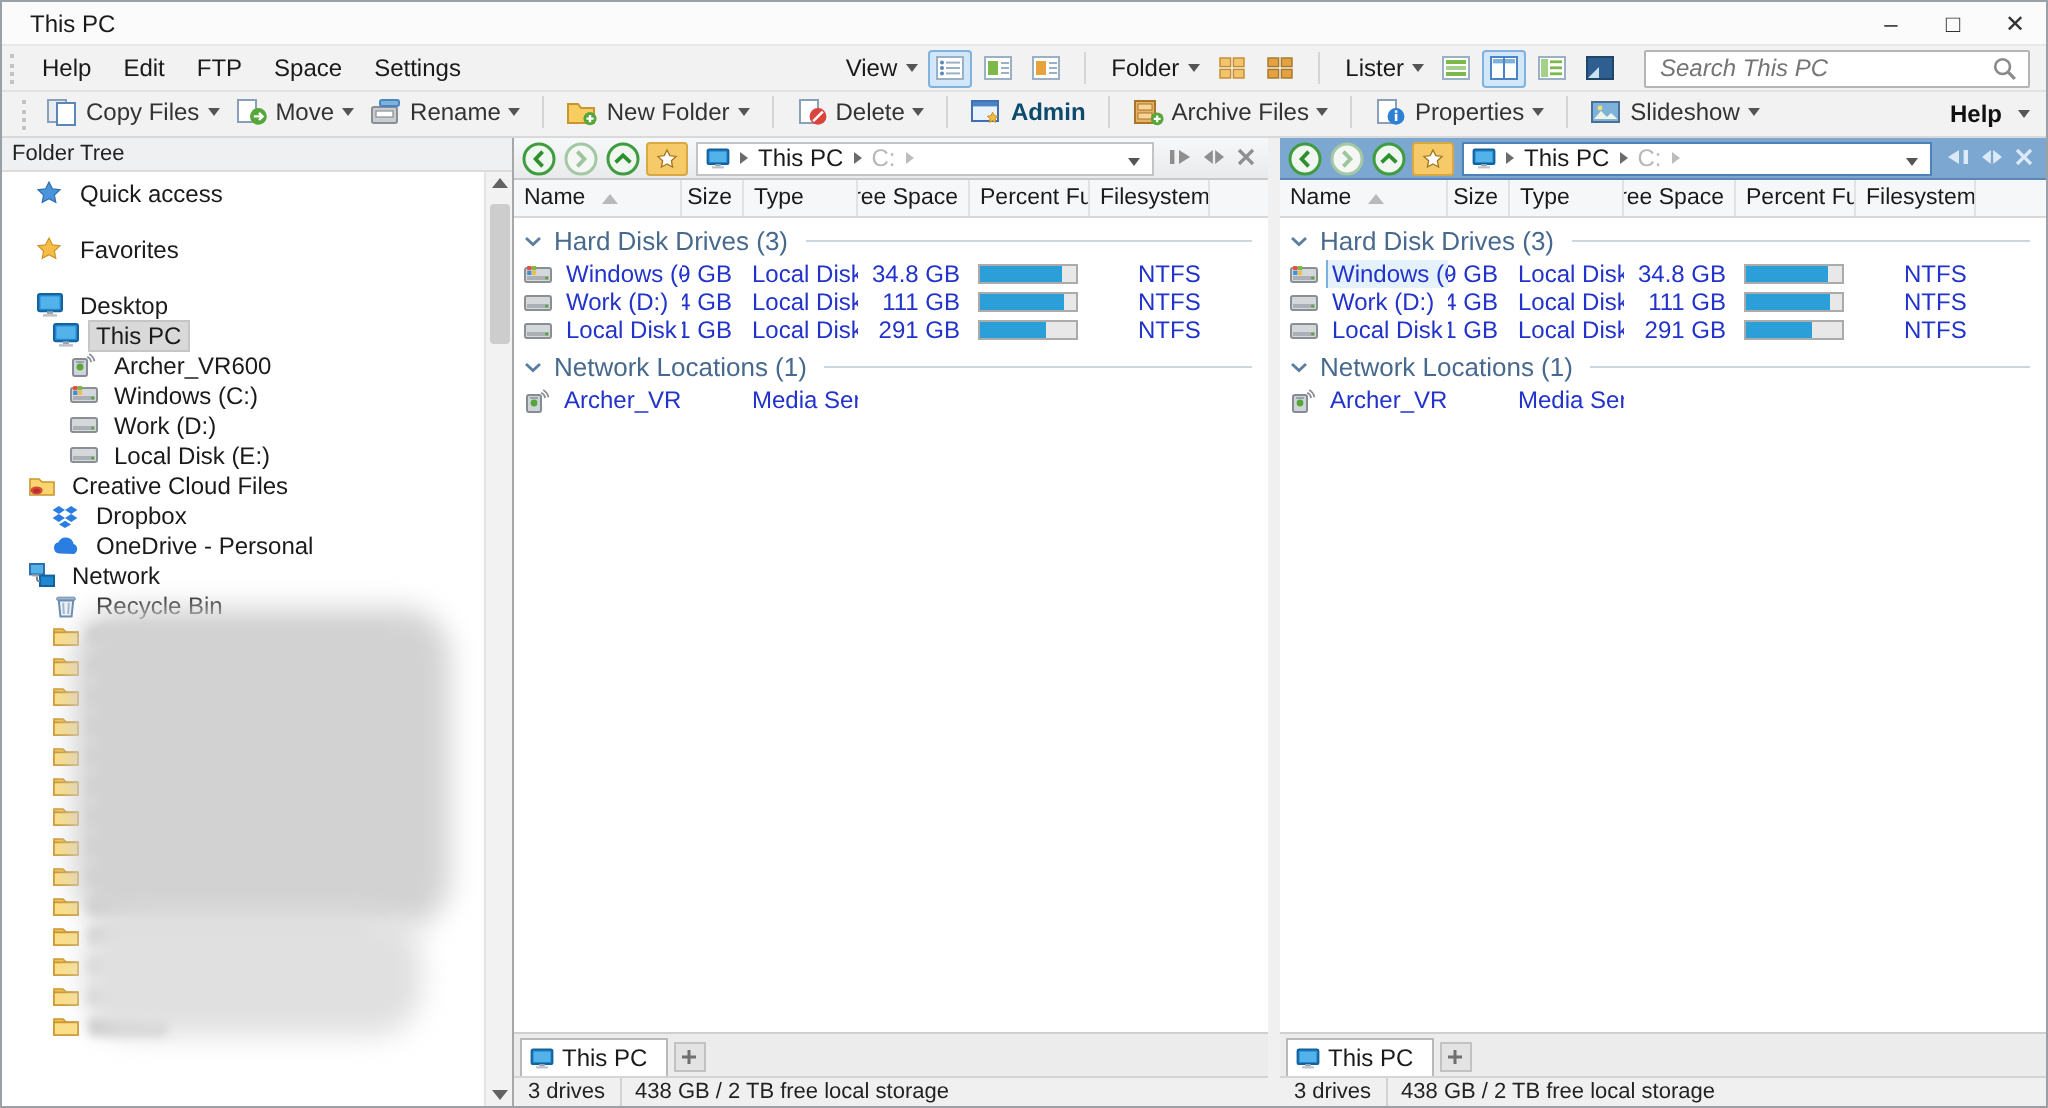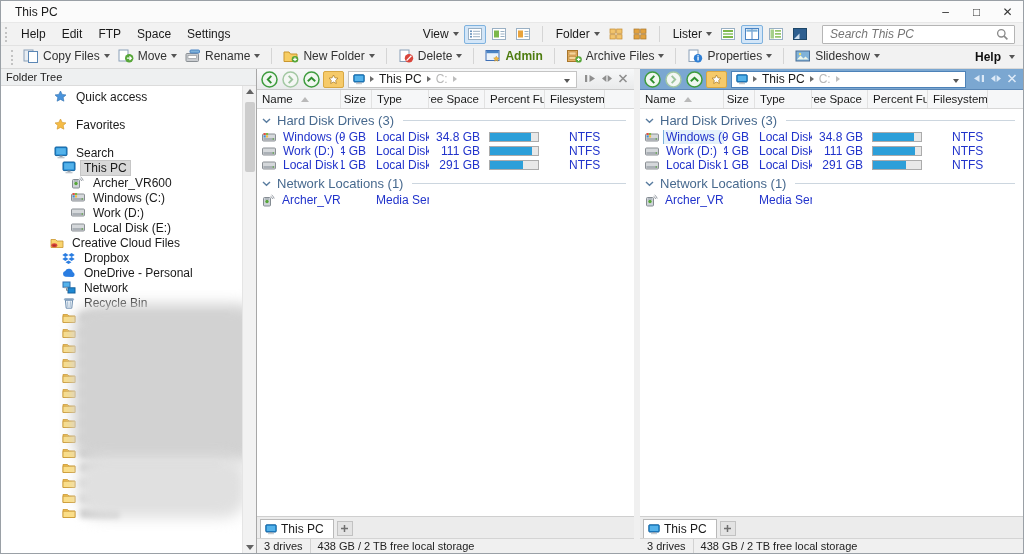--- a/index.html
+++ b/index.html
@@ -25,29 +25,29 @@
   .mini-btn{width:22px;height:19px;border:1px solid transparent;display:flex;align-items:center;justify-content:center;margin:0 1px;border-radius:2px;background:transparent;}
   .mini-btn.sel{background:#d3e6f8;border-color:#7fb2de;}
   .vsep{width:1px;height:16px;background:#d5d5d5;margin:0 7px;}
   .caret{width:0;height:0;border-left:3px solid transparent;border-right:3px solid transparent;border-top:4px solid #555;display:inline-block;}
   .searchbox{width:193px;height:19px;background:#fff;border:1px solid #b5b5b5;display:flex;align-items:center;margin:0 8px 0 10px;padding:0 5px;border-radius:1px;}
   .searchbox input{border:0;outline:0;flex:1;font-family:"Liberation Sans",sans-serif;font-size:12px;font-style:italic;color:#9a9a9a;background:transparent;min-width:0;}
 
   
   .toolbar{height:23px;display:flex;align-items:center;background:#f2f2f2;border-bottom:1px solid #d9d9d9;padding-left:8px;}
   .tb-btn{display:flex;align-items:center;gap:4px;padding:1px 4px;color:#333;white-space:nowrap;}
-  .tb-btn.bold{font-weight:bold;color:#4d7c0f;text-align:center;}
+  .tb-btn.bold{font-weight:bold;color:#0c4a6e;text-align:center;}
   .help-btn{margin-left:auto;display:flex;align-items:center;gap:4px;padding:1px 8px;font-weight:bold;color:#111;}
 
   
   .main{display:flex;height:484px;}
   .tree-panel{width:256px;background:#fff;border-right:1px solid #a7a7a7;display:flex;flex-direction:column;position:relative;}
   .tree-header{height:17px;background:#eef0f1;border-bottom:1px solid #dcdcdc;display:flex;align-items:center;font-size:11px;padding:0 5px;color:#222;flex:none;}
   .tree-hdr-icons{margin-left:auto;display:flex;gap:6px;align-items:center;padding-right:2px;}
-  .tree-body{flex:1;position:relative;overflow:hidden;padding-top:3px;margin-left:36px;}
+  .tree-body{flex:1;position:relative;overflow:hidden;padding-top:3px;}
   .tree-row{height:15px;display:flex;align-items:center;font-size:12px;white-space:nowrap;}
   .tree-row .ic{width:15px;flex:none;margin-right:4px;}
   .tree-row .lbl{padding:0 3px;border:1px solid transparent;}
   .tree-row.selected .lbl{background:#d9d9d9;border-color:#c6c6c6;}
   .tree-gap{height:13px;}
   .blurpill{height:10px;background:#c9c9c9;border-radius:3px;filter:blur(2.5px);}
   .blurblob{position:absolute;filter:blur(7px);border-radius:24px;pointer-events:none;}
   .tree-scroll{position:absolute;right:0;top:17px;bottom:0;width:14px;background:#f2f2f2;border-left:1px solid #e5e5e5;display:flex;flex-direction:column;align-items:center;justify-content:space-between;padding:3px 0;}
   .scroll-up{width:0;height:0;border-left:4px solid transparent;border-right:4px solid transparent;border-bottom:5px solid #636363;}
   .scroll-down{width:0;height:0;border-left:4px solid transparent;border-right:4px solid transparent;border-top:5px solid #636363;}
@@ -399,21 +399,21 @@
           <div class="tree-gap"></div>
           <div class="tree-row" style="padding-left:16px">
     <span class="ic">
               <svg width="14" height="13" viewBox="0 0 14 13" xmlns="http://www.w3.org/2000/svg">
                 <rect x="1" y="1" width="12" height="8.6" rx="1" fill="#1e88d2" stroke="#14619c"></rect>
                 <rect x="2.2" y="2.2" width="9.6" height="6.2" fill="#54b2ea"></rect>
                 <rect x="5.5" y="9.6" width="3" height="1.5" fill="#9aa4ae"></rect>
                 <rect x="3.5" y="11.1" width="7" height="1.2" fill="#b8c0c8"></rect>
               </svg>
             </span>
-            <span class="lbl">Search</span>
+            <span class="lbl">Desktop</span>
   </div>
           <div class="tree-row selected" style="padding-left:24px">
     <span class="ic">
               <svg width="14" height="13" viewBox="0 0 14 13" xmlns="http://www.w3.org/2000/svg">
                 <rect x="1" y="1" width="12" height="8.6" rx="1" fill="#1e88d2" stroke="#14619c"></rect>
                 <rect x="2.2" y="2.2" width="9.6" height="6.2" fill="#54b2ea"></rect>
                 <rect x="5.5" y="9.6" width="3" height="1.5" fill="#9aa4ae"></rect>
                 <rect x="3.5" y="11.1" width="7" height="1.2" fill="#b8c0c8"></rect>
               </svg>
             </span>
@@ -487,21 +487,21 @@
             <span class="lbl">Dropbox</span>
   </div>
           <div class="tree-row" style="padding-left:24px">
     <span class="ic">
               <svg width="14" height="10" viewBox="0 0 14 10" xmlns="http://www.w3.org/2000/svg">
                 <path d="M3.6 8.8a2.9 2.9 0 0 1-.4-5.7A4 4 0 0 1 10.8 4a2.7 2.7 0 0 1 .2 5z" fill="#2a7de1"></path>
               </svg>
             </span>
             <span class="lbl">OneDrive - Personal</span>
   </div>
-          <div class="tree-row" style="padding-left:24px">
+          <div class="tree-row" style="padding-left:12px">
     <span class="ic">
               <svg width="14" height="13" viewBox="0 0 14 13" xmlns="http://www.w3.org/2000/svg">
                 <rect x="1" y="1" width="7" height="5.2" fill="#54b2ea" stroke="#2f6faf"></rect>
                 <rect x="2" y="6.2" width="5" height="1" fill="#9aa4ae"></rect>
                 <rect x="6" y="6.8" width="7" height="5.2" fill="#1e88d2" stroke="#14619c"></rect>
                 <line x1="4.5" y1="7.2" x2="4.5" y2="9.4" stroke="#7d858d"></line>
                 <line x1="4.5" y1="9.4" x2="6" y2="9.4" stroke="#7d858d"></line>
               </svg>
             </span>
             <span class="lbl">Network</span>

